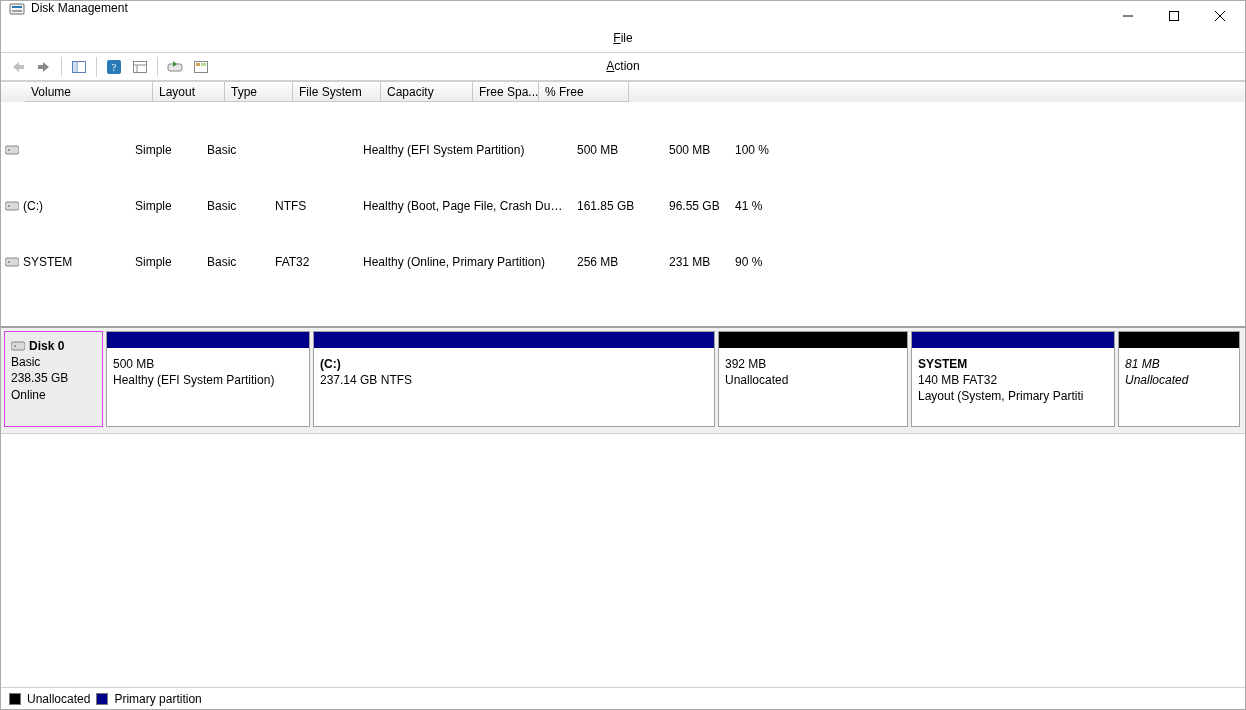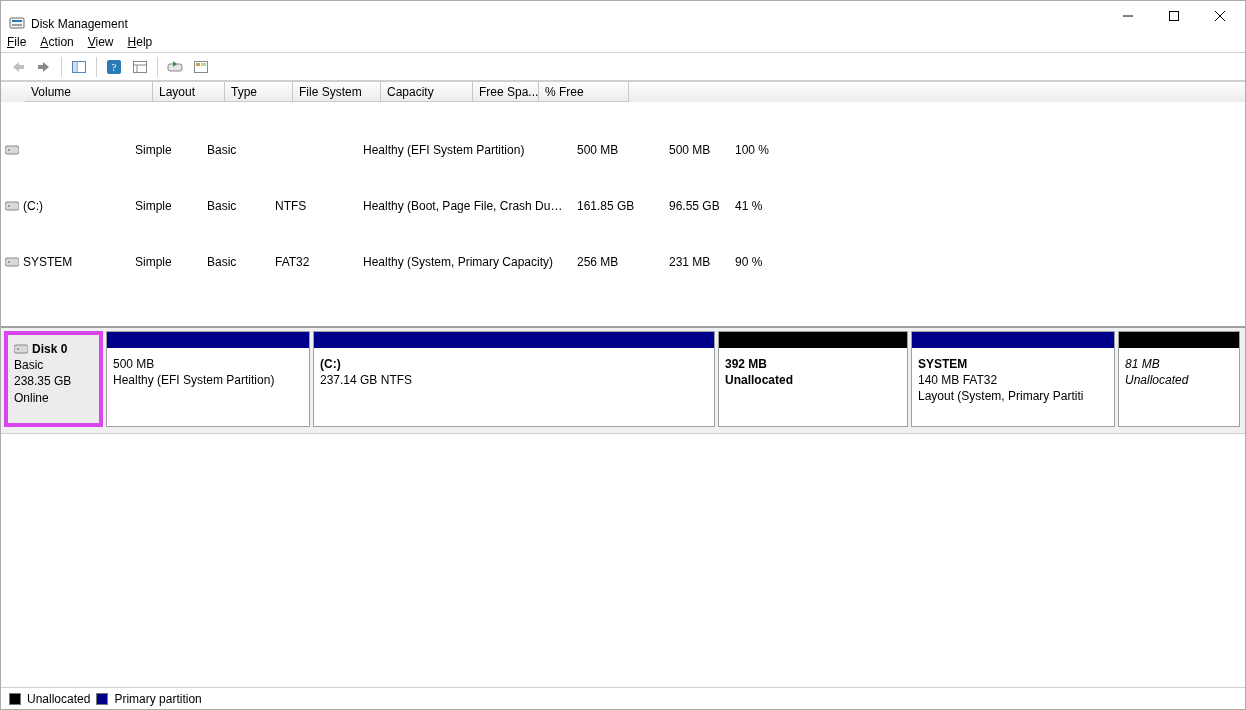--- a/index.html
+++ b/index.html
@@ -12,21 +12,21 @@
     width: 1246px;
     height: 710px;
     border: 1px solid #aaa;
     display: flex;
     flex-direction: column;
     overflow: hidden;
   }
   .titlebar {
     height: 30px;
     display: flex;
-    align-items: flex-end;
+    align-items: flex-start;
     padding: 0 2px 0 8px;
     background: #fff;
   }
   .titlebar .app-icon {
     width: 16px; height: 16px; margin-right: 6px;
     display:flex;align-items:center;justify-content:center;
   }
   .titlebar .title { flex: 1; }
   .win-controls { display: flex; }
   .win-btn {
@@ -34,20 +34,21 @@
     display: flex; align-items: center; justify-content: center;
     color: #000;
   }
   .menubar {
     height: 22px;
     display: flex;
     align-items: center;
     padding: 0 6px;
     border-bottom: 1px solid #d0d0d0;
     gap: 14px;
+    flex-direction: column;
   }
   .menubar .menu-item { }
   .menubar .mn { text-decoration: underline; }
   .toolbar {
     height: 28px;
     display: flex;
     align-items: center;
     padding: 0 6px;
     border-bottom: 1px solid #d0d0d0;
     gap: 4px;
@@ -83,21 +84,21 @@
   .vol-icon-cell { display:flex;align-items:center;gap:4px;padding-left:4px; }
   .disk-pane {
     border-top:1px solid #a0a0a0;
     background:#f0f0f0;
     padding:3px 3px 3px 3px;
     height: 106px;
   }
   .disk-row { display:flex; height:96px; gap:3px; }
   .disk-label {
     width:99px; background:#ececec;
-    border:4px solid #d946ef;
+    border:1px solid #d946ef;
     padding:6px 6px;
     line-height:1.35;
   }
   .disk-label .dname { font-weight:bold; }
   .part {
     border:1px solid #a0a0a0;
     background:#fff;
     display:flex;flex-direction:column;
     overflow:hidden;
   }
@@ -259,21 +260,21 @@
             <svg width="14" height="10">
               <rect x="0" y="1" width="14" height="8" rx="2" fill="#d9d9d9" stroke="#888"></rect>
               <circle cx="4" cy="5" r="1" fill="#888"></circle>
             </svg>
           </span>
           <span>SYSTEM</span>
         </div>
         <div class="vt-cell" style="width:72px">Simple</div>
         <div class="vt-cell" style="width:68px">Basic</div>
         <div class="vt-cell" style="width:88px">FAT32</div>
-        <div class="vt-cell" style="width:214px">Healthy (System, Primary Capacity)</div>
+        <div class="vt-cell" style="width:214px">Healthy (Online, Primary Partition)</div>
         <div class="vt-cell" style="width:92px">256 MB</div>
         <div class="vt-cell" style="width:66px">231 MB</div>
         <div class="vt-cell" style="width:90px">90 %</div>
       </div>
     </div>
 </div>
 
 <div class="disk-pane">
   <div class="disk-row">
     <div class="disk-label">
@@ -298,21 +299,21 @@
             <div>Healthy (EFI System Partition)</div>
           </div>
         </div>
         <div class="part" style="width: 402px;">
           <div class="part-head" style="background:#00008b"></div>
           <div class="part-body">
             <div class="pname">(C:)</div>
             <div>237.14 GB NTFS</div>
           </div>
         </div>
-        <div class="part" style="width: 190px; font-weight: bold;">
+        <div class="part" style="width: 190px;">
           <div class="part-head" style="background:#000000"></div>
           <div class="part-body">
             <div>392 MB</div>
             <div>Unallocated</div>
           </div>
         </div>
         <div class="part" style="width: 204px;">
           <div class="part-head" style="background:#00008b"></div>
           <div class="part-body">
             <div class="pname">SYSTEM</div>

